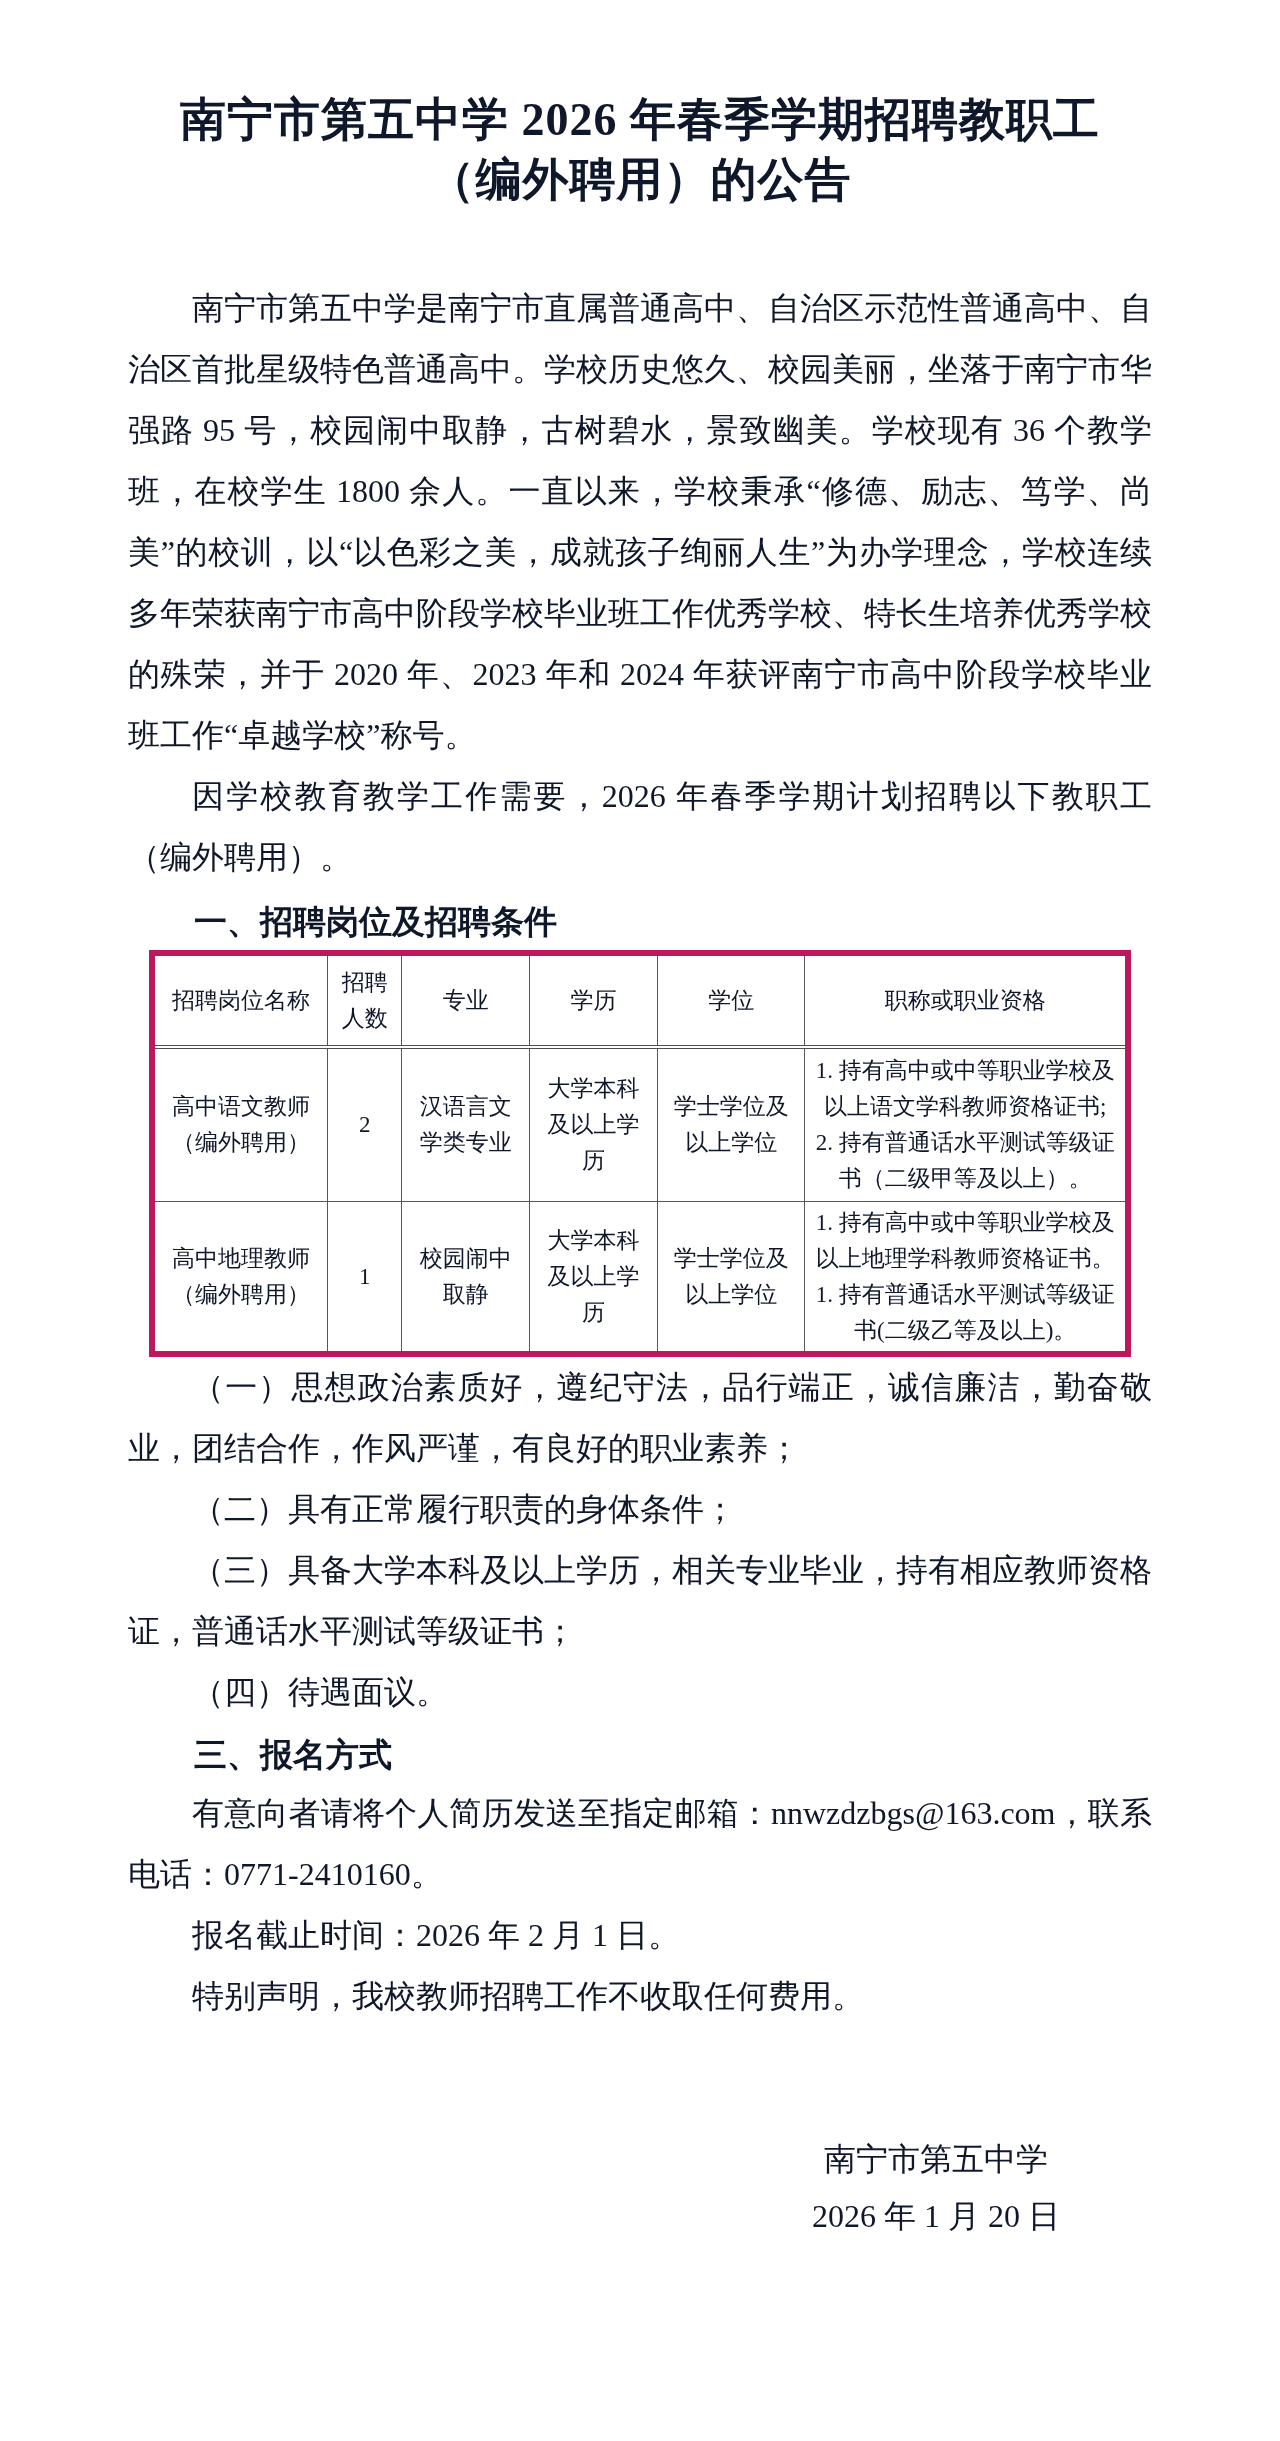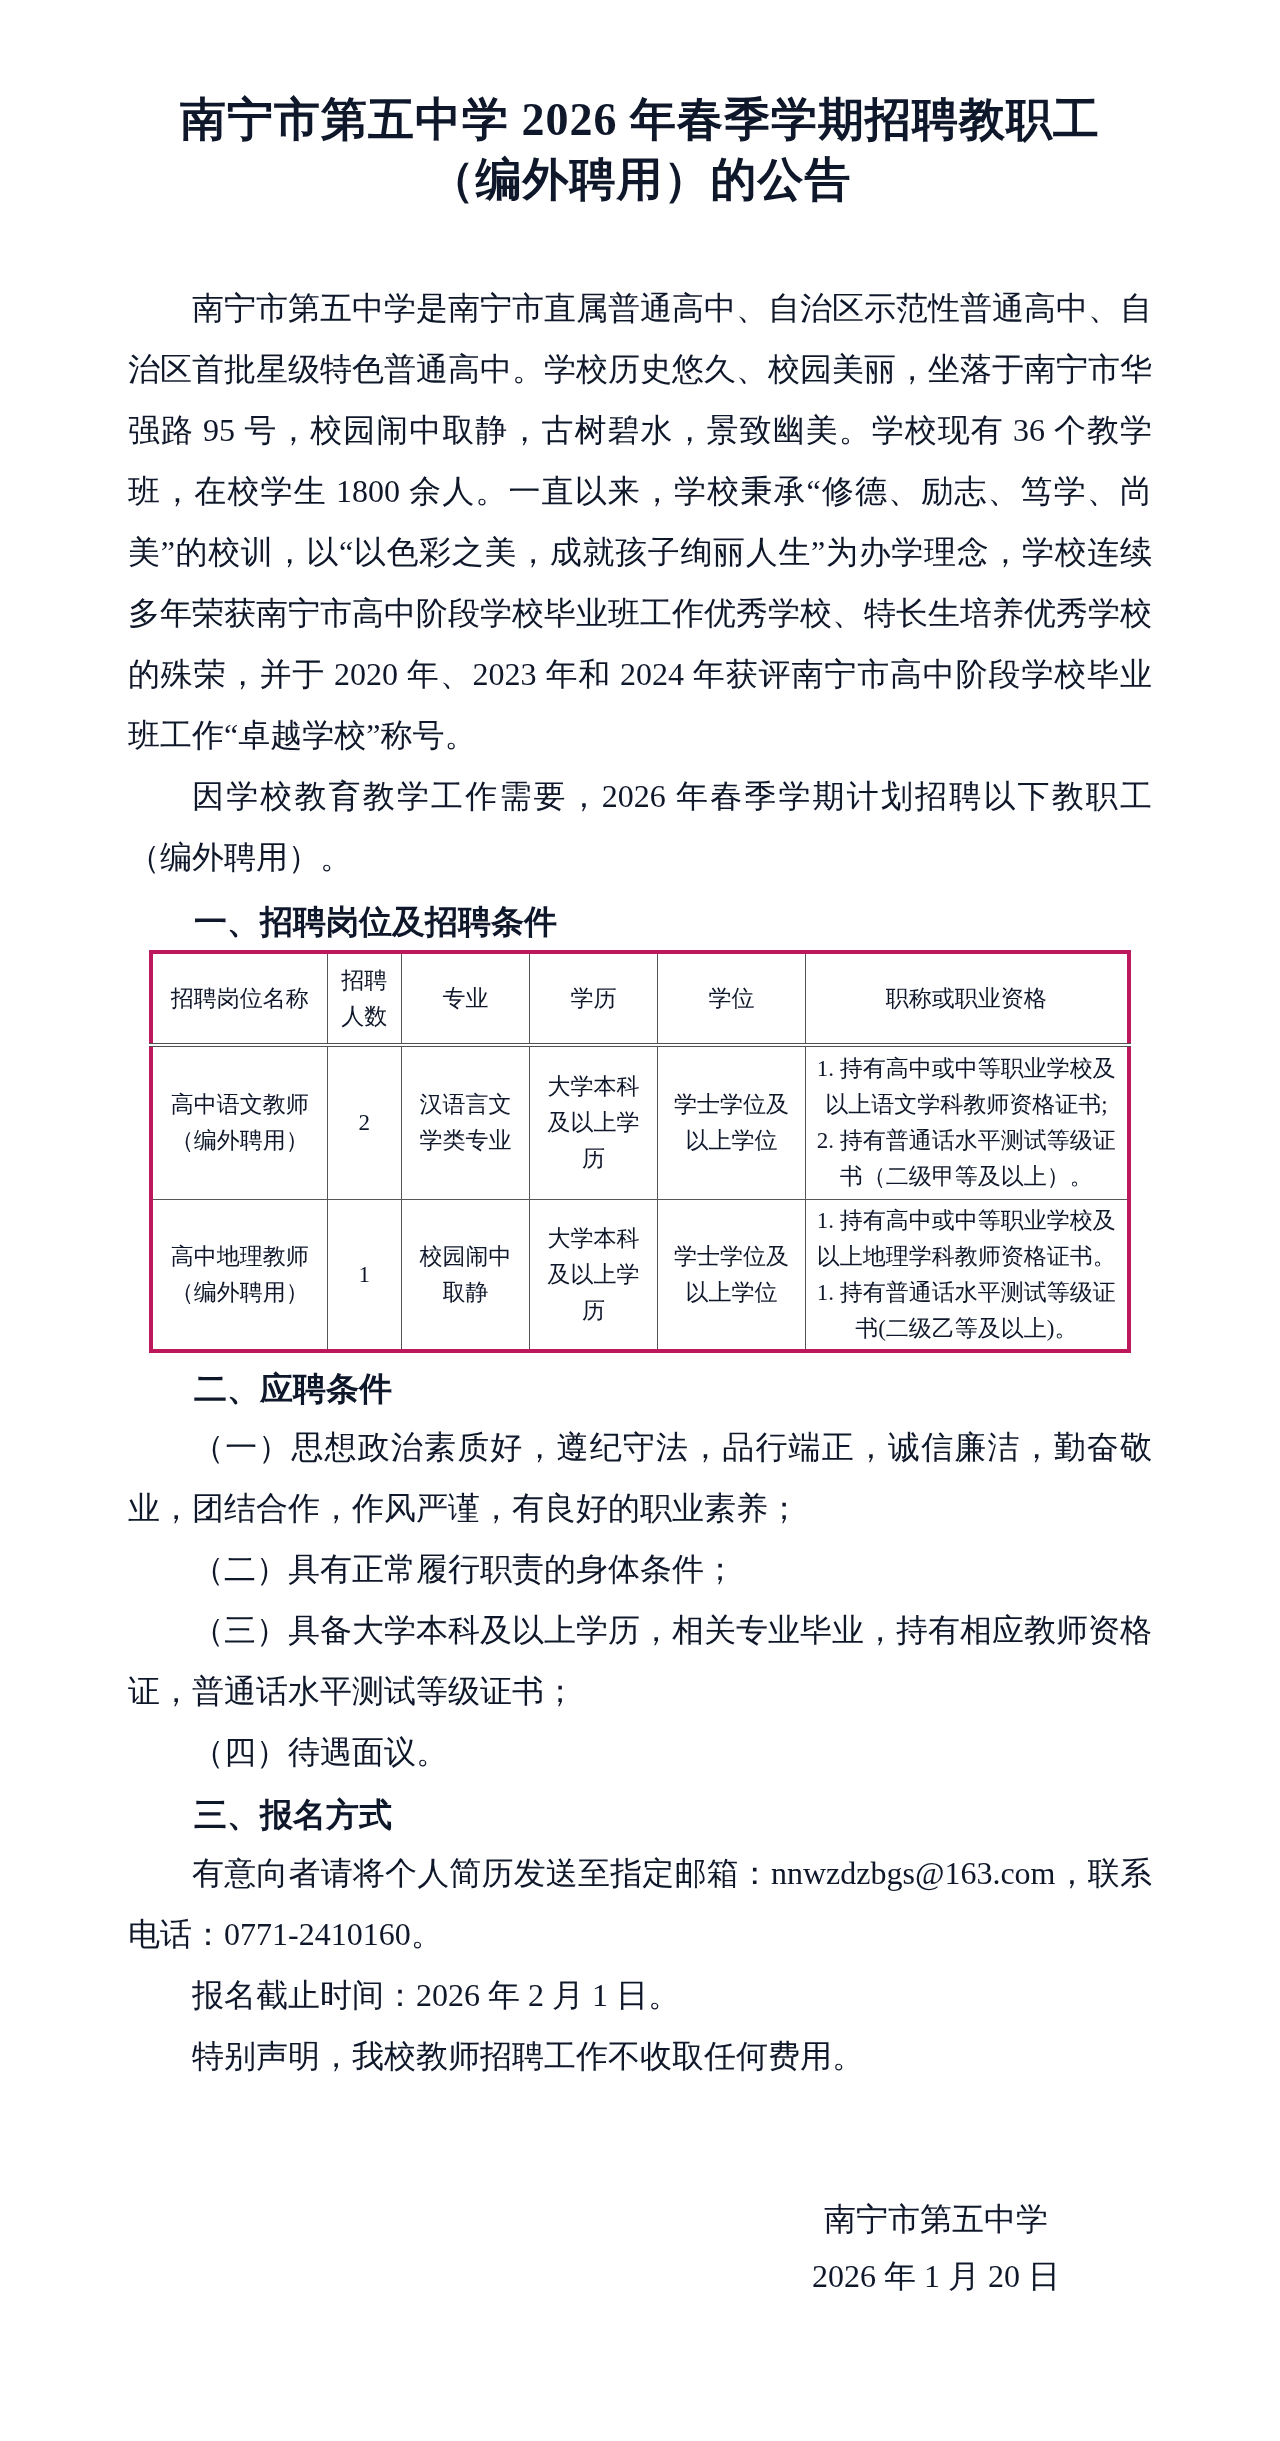--- a/index.html
+++ b/index.html
@@ -29,21 +29,21 @@
     font-size:33px; line-height:40px; font-weight:700;
     margin:14px 0 8px; text-indent:2em;
   }
   h2.sec-heading.gap-lg { margin-top:16px; }
   h2.sec-heading.gap-md { margin-top:12px; }
   table.recruit {
     width:982px; margin:0 auto;
     border-collapse:collapse; table-layout:fixed;
     font-size:23px; line-height:36px;
     text-align:center;
-    border:4px solid #be185d;
+    border:6px solid #be185d;
   }
   table.recruit th, table.recruit td {
     border:1px solid #565656;
     padding:2px 8px;
     vertical-align:middle;
     font-weight:400;
     word-break:break-word;
   }
   table.recruit thead th { height:85px; border-bottom:4px double #4f4f4f; }
   table.recruit tbody tr.r1 td { height:148px; }
@@ -110,21 +110,20 @@
         <td>大学本科及以上学历</td>
         <td>学士学位及以上学位</td>
         <td class="qual-cell">
           <div>1. 持有高中或中等职业学校及以上地理学科教师资格证书。</div>
           <div>1. 持有普通话水平测试等级证书(二级乙等及以上)。</div>
         </td>
       </tr>
     </tbody>
   </table>
 
-  <h2 class="sec-heading gap-lg">二、应聘条件</h2>
 
   <p class="body-par">（一）思想政治素质好，遵纪守法，品行端正，诚信廉洁，勤奋敬业，团结合作，作风严谨，有良好的职业素养；</p>
   <p class="body-par">（二）具有正常履行职责的身体条件；</p>
   <p class="body-par">（三）具备大学本科及以上学历，相关专业毕业，持有相应教师资格证，普通话水平测试等级证书；</p>
   <p class="body-par">（四）待遇面议。</p>
 
   <h2 class="sec-heading gap-md">三、报名方式</h2>
 
   <p class="body-par">有意向者请将个人简历发送至指定邮箱：nnwzdzbgs@163.com，联系电话：0771-2410160。</p>
   <p class="body-par">报名截止时间：2026 年 2 月 1 日。</p>

